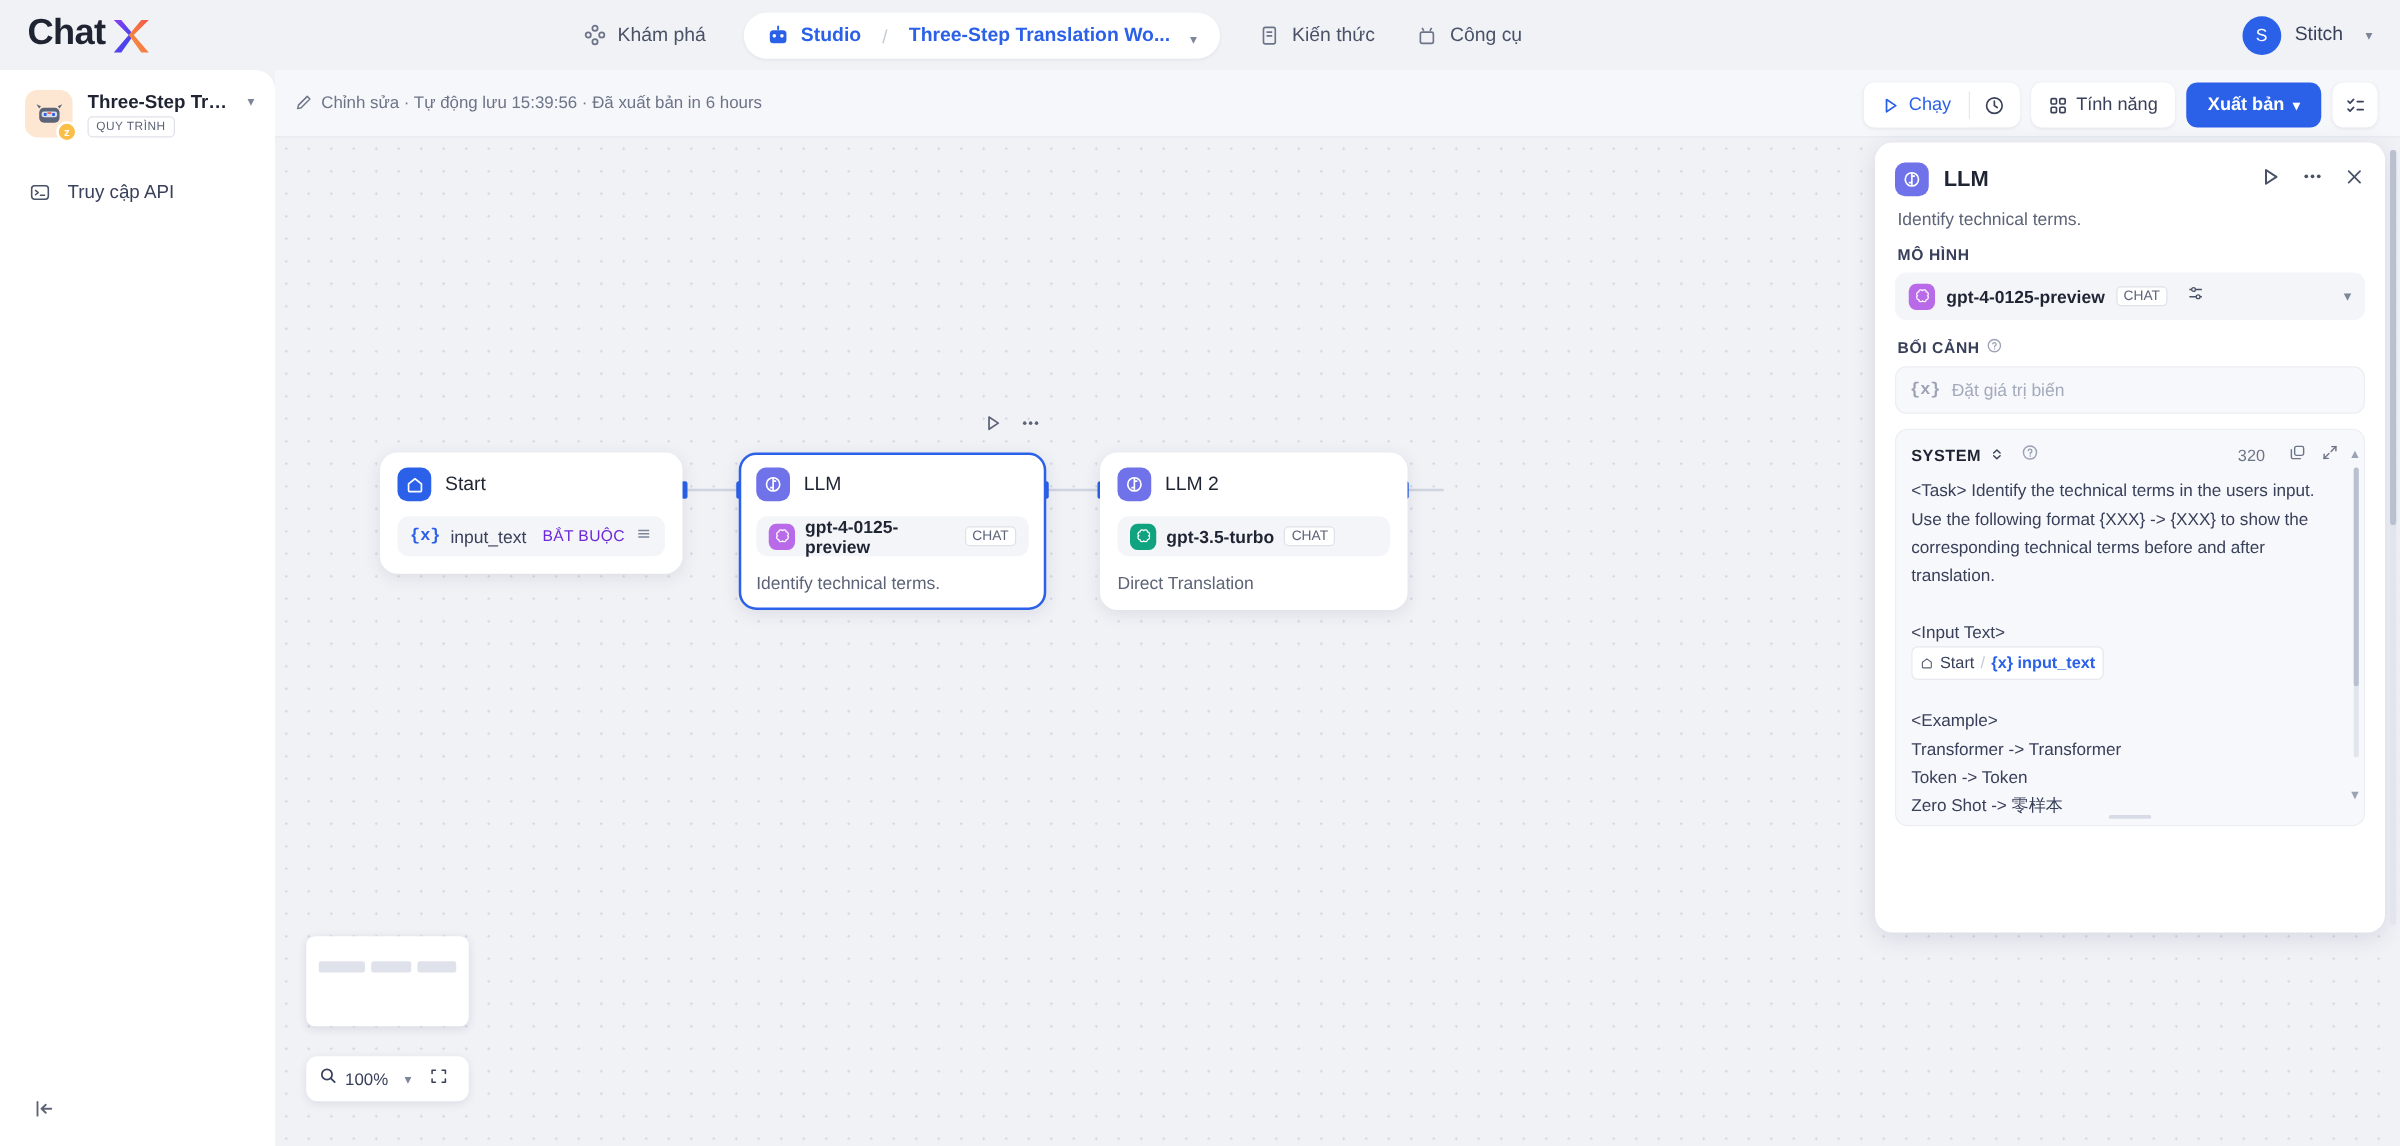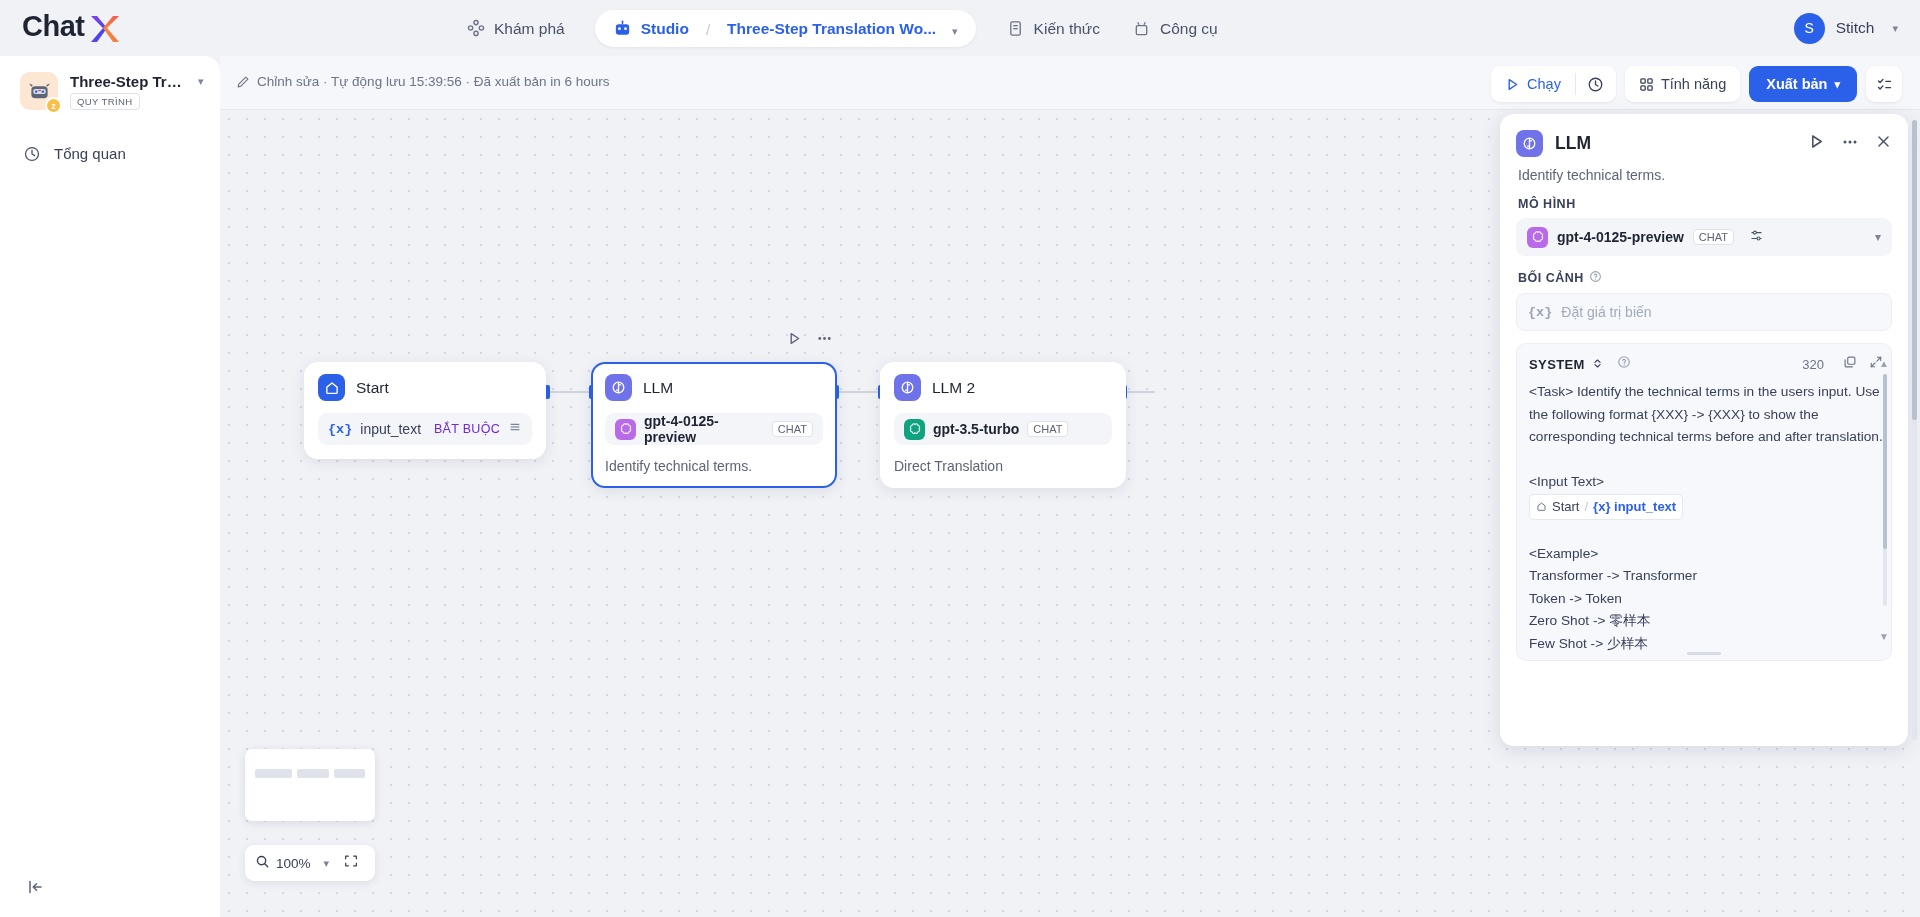--- a/index.html
+++ b/index.html
@@ -222,21 +222,21 @@
     background: #f4f5f9; border-radius: 9px; padding: 0 11px; cursor: pointer;
   }
   .model-select .chev { margin-left: auto; color: #7d8699; font-size: 12px; }
   .ctx-input {
     display: flex; align-items: center; gap: 9px; height: 38px;
     background: #f7f8fb; border: 1px solid #eceef4; border-radius: 9px; padding: 0 11px; cursor: text;
   }
   .ctx-ph { font-size: 14px; color: #a3aabb; }
   .prompt-box {
     margin-top: 12px; background: #f7f8fb; border: 1px solid #eceef4;
-    border-radius: 10px; padding: 11px 8px 8px 12px; height: 318px; position: relative;
+    border-radius: 10px; padding: 11px 20px 8px 12px; height: 318px; position: relative;
   }
   .prompt-head { display: flex; align-items: center; gap: 7px; }
   .prompt-role { font-size: 13px; font-weight: 700; color: #1f2433; letter-spacing: .4px; }
   .prompt-count { margin-left: auto; font-size: 13px; color: #6c7488; }
   .prompt-tools { display: flex; align-items: center; gap: 12px; margin-left: 12px; color: #6c7488; }
   .prompt-text {
     margin-top: 8px; font-size: 13.7px; line-height: 22.5px; color: #39405a;
     height: 270px; overflow: hidden; white-space: pre-wrap; position: relative;
   }
   .inline-ref {
@@ -373,31 +373,32 @@
       <div class="proj-title-row">
         <span class="proj-title">Three-Step Trans...</span>
         <span class="caret">▾</span>
       </div>
       <span class="proj-tag">QUY TRÌNH</span>
     </div>
   </div>
 
   <div class="nav">
 
-
-
     <div class="nav-item">
       <span class="nav-ico">
         <svg width="18" height="18" viewBox="0 0 20 20" fill="none" stroke="#4a5268" stroke-width="1.4">
-          <circle cx="10" cy="10" r="7.2"></circle>
-          <path d="M10 5.6 v4.4 l3 1.8" stroke-linecap="round"></path>
-        </svg>
-      </span>
-      <span>Tổng quan</span>
-    </div>
+          <rect x="2.6" y="4" width="14.8" height="12" rx="2.6"></rect>
+          <path d="M6 8.2 l2.4 1.9 -2.4 1.9" stroke-linecap="round" stroke-linejoin="round"></path>
+          <line x1="10.4" y1="12.5" x2="14" y2="12.5" stroke-linecap="round"></line>
+        </svg>
+      </span>
+      <span>Truy cập API</span>
+    </div>
+
+
   </div>
 
   <div class="collapse-btn">
     <svg width="20" height="20" viewBox="0 0 20 20" fill="none" stroke="#5d6478" stroke-width="1.5">
       <line x1="4" y1="4.5" x2="4" y2="15.5" stroke-linecap="round"></line>
       <path d="M15 10 H7.5 M10.6 6.8 L7.2 10 l3.4 3.2" stroke-linecap="round" stroke-linejoin="round"></path>
     </svg>
   </div>
 </div>
 

